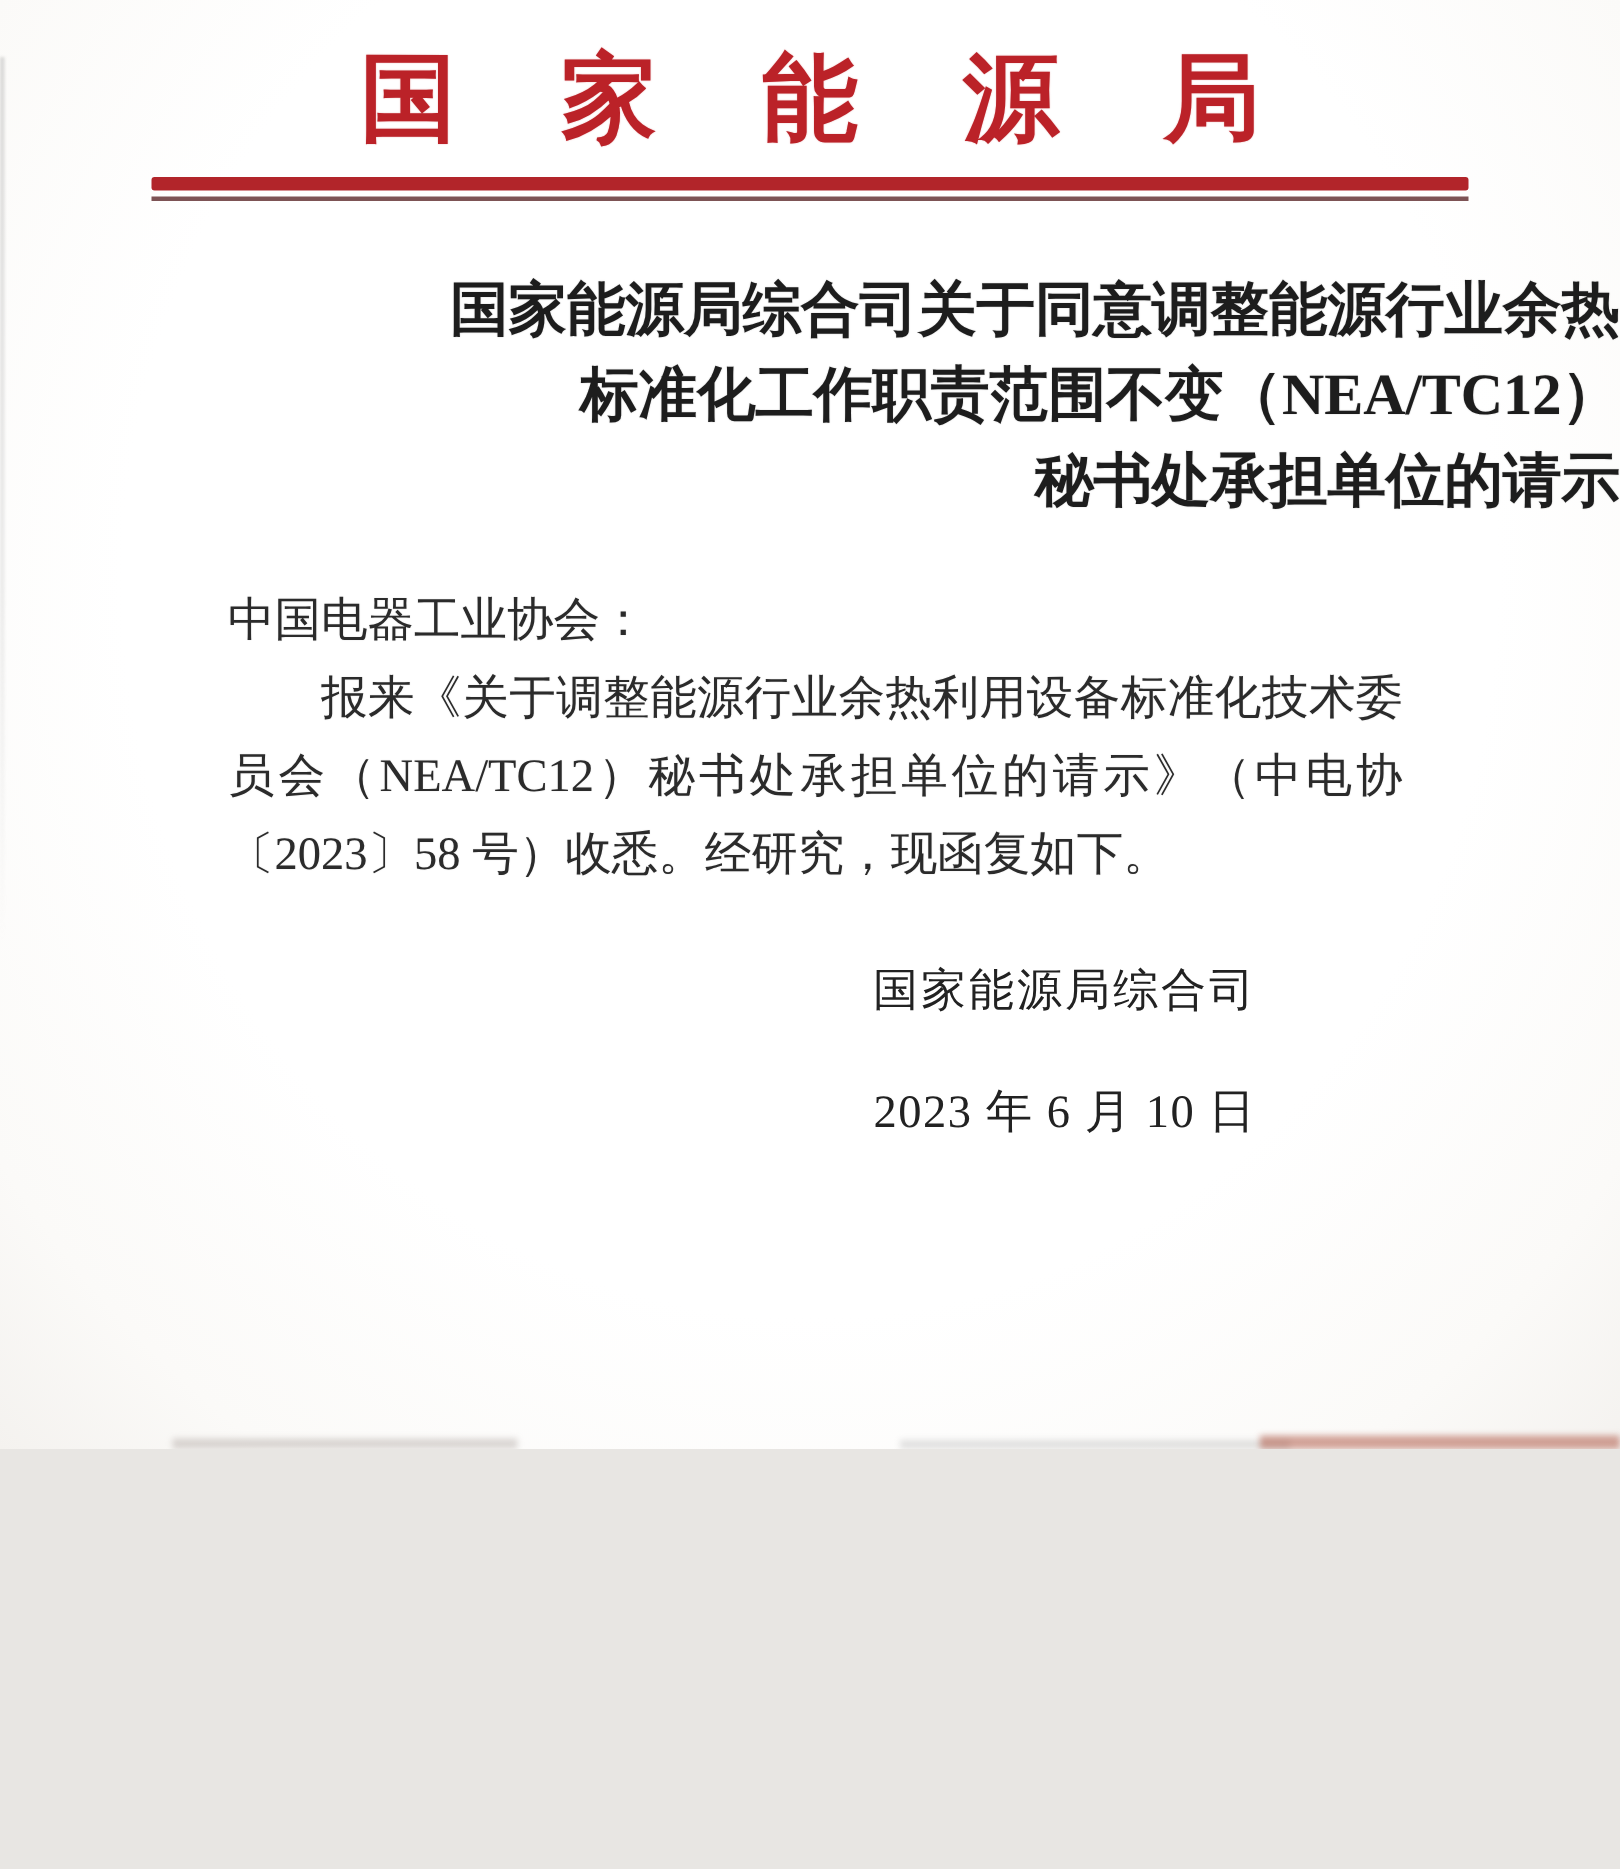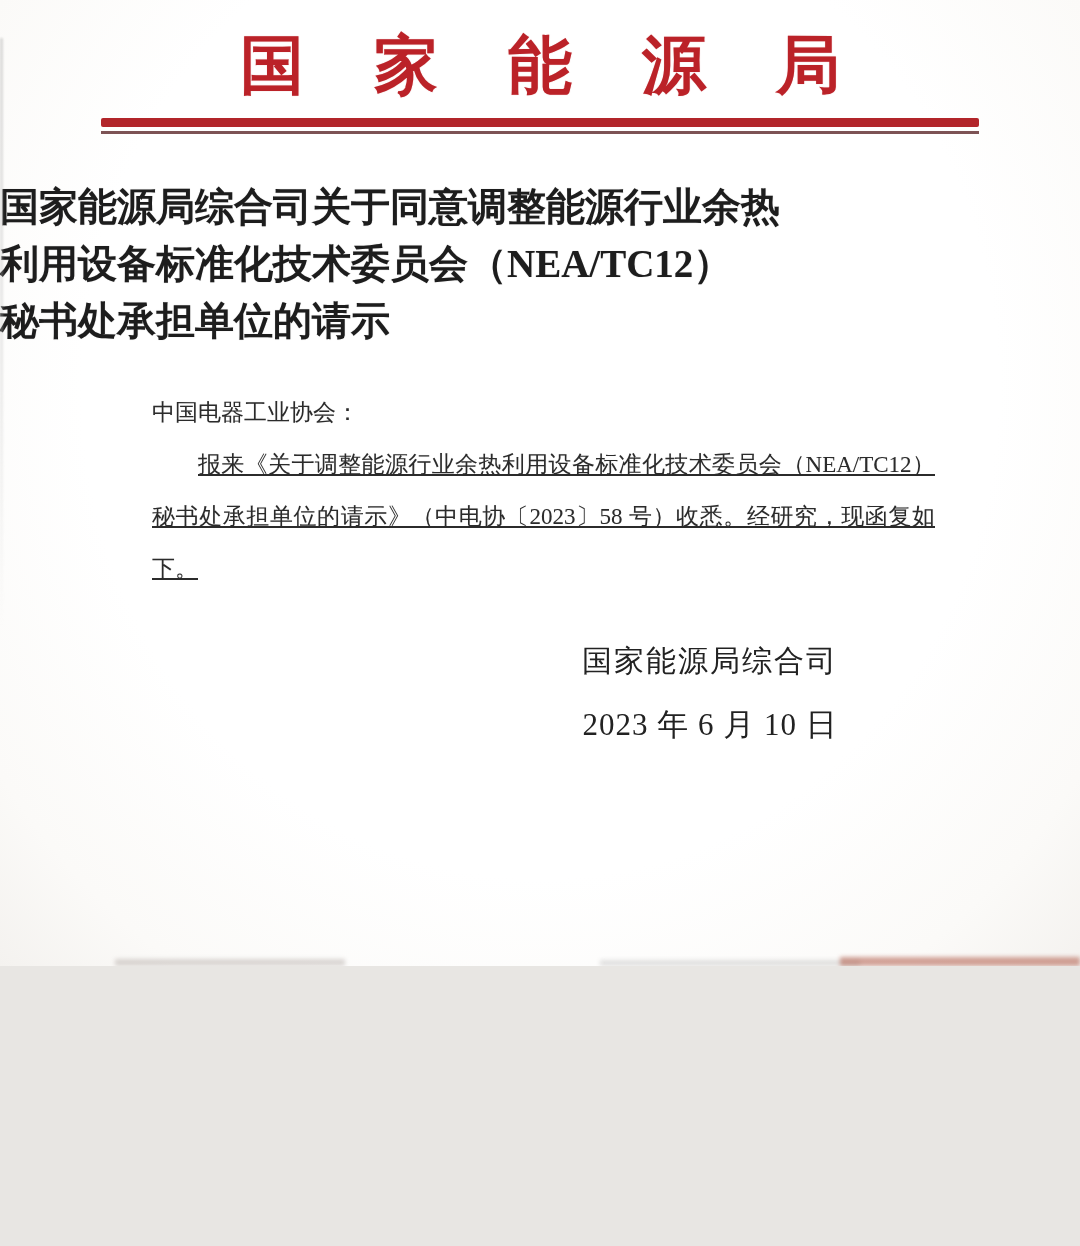--- a/index.html
+++ b/index.html
@@ -49,54 +49,54 @@
   }
   .rules{
     width:878px;
     margin:12px auto 0 auto;
   }
   .rule-thick{height:9px;background:#b2252a;border-radius:2px;}
   .rule-thin{height:3px;background:#6f4042;margin-top:4px;opacity:.9;}
 
   .doc-title{
     margin-top:44px;
-    text-align:left;
+    text-align:right;
     font-weight:700;
     font-size:39px;
     line-height:57px;
     color:#1d1d1d;
     text-shadow:0 0 1px rgba(0,0,0,.25);
   }
 
   .body-text{
     margin:38px 145px 0 152px;
-    font-size:23px;
+    font-size:31px;
     line-height:52px;
     text-align:justify;
     color:#2b2b2b;
     text-shadow:0 0 1px rgba(0,0,0,.15);
   }
   .body-text p{margin:0;}
-  .body-text p.indent{text-indent:2em;text-decoration:underline;}
+  .body-text p.indent{text-indent:2em;}
 
   .signature{
     width:fit-content;
     margin:46px 242px 0 auto;
     text-align:center;
     position:relative;
     z-index:1;
   }
   .sig-org{
     font-size:30px;
     color:#222;
     letter-spacing:2px;
     line-height:40px;
   }
   .sig-date{
-    margin-top:24px;
+    margin-top:40px;
     font-size:31px;
     color:#222;
     letter-spacing:1px;
     line-height:40px;
   }
 
   .seal{
     position:absolute;
     left:563px;top:986px;
     width:228px;height:228px;
@@ -118,21 +118,21 @@
 
   <div class="agency">国家能源局</div>
 
   <div class="rules">
     <div class="rule-thick"></div>
     <div class="rule-thin"></div>
   </div>
 
   <div class="doc-title">
     <div>国家能源局综合司关于同意调整能源行业余热</div>
-    <div>利用设备标准化技术委员会（NEA/TC12）</div>
+    <div>标准化工作职责范围不变（NEA/TC12）</div>
     <div>秘书处承担单位的请示</div>
   </div>
 
   <div class="body-text">
     <p>中国电器工业协会：</p>
     <p class="indent">报来《关于调整能源行业余热利用设备标准化技术委员会（NEA/TC12）秘书处承担单位的请示》（中电协〔2023〕58 号）收悉。经研究，现函复如下。</p>
   </div>
 
   <div class="signature">
     <div class="sig-org">国家能源局综合司</div>

